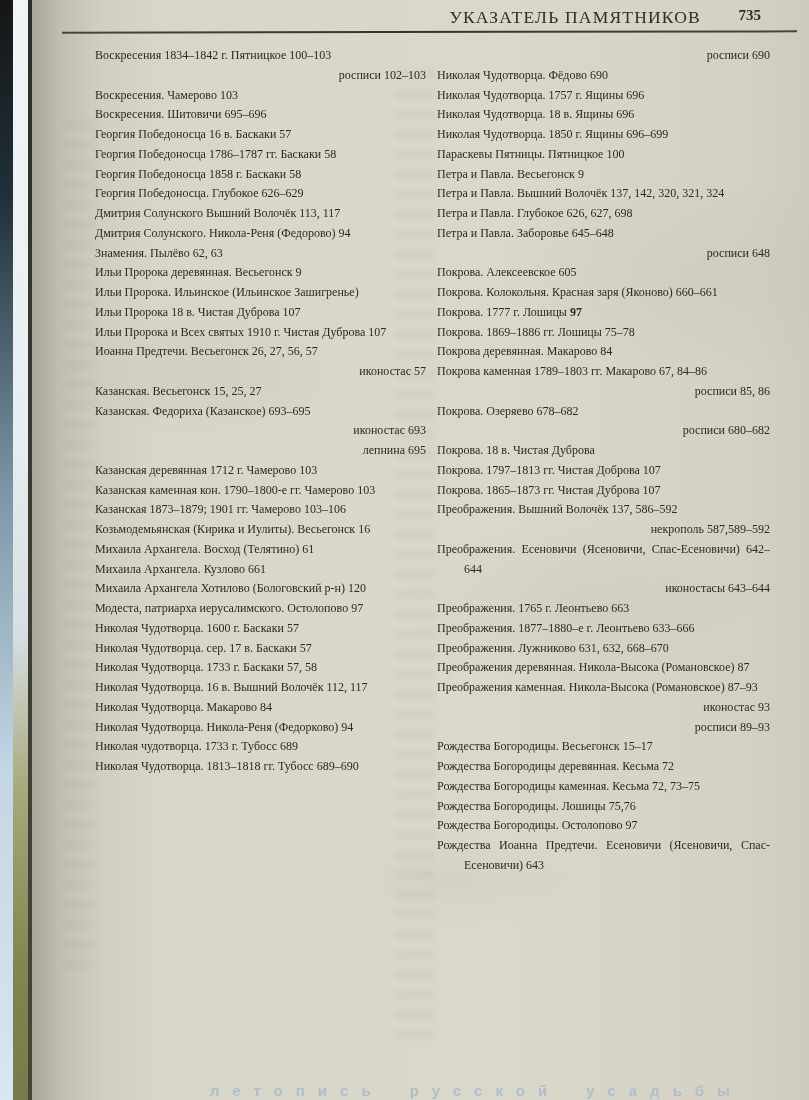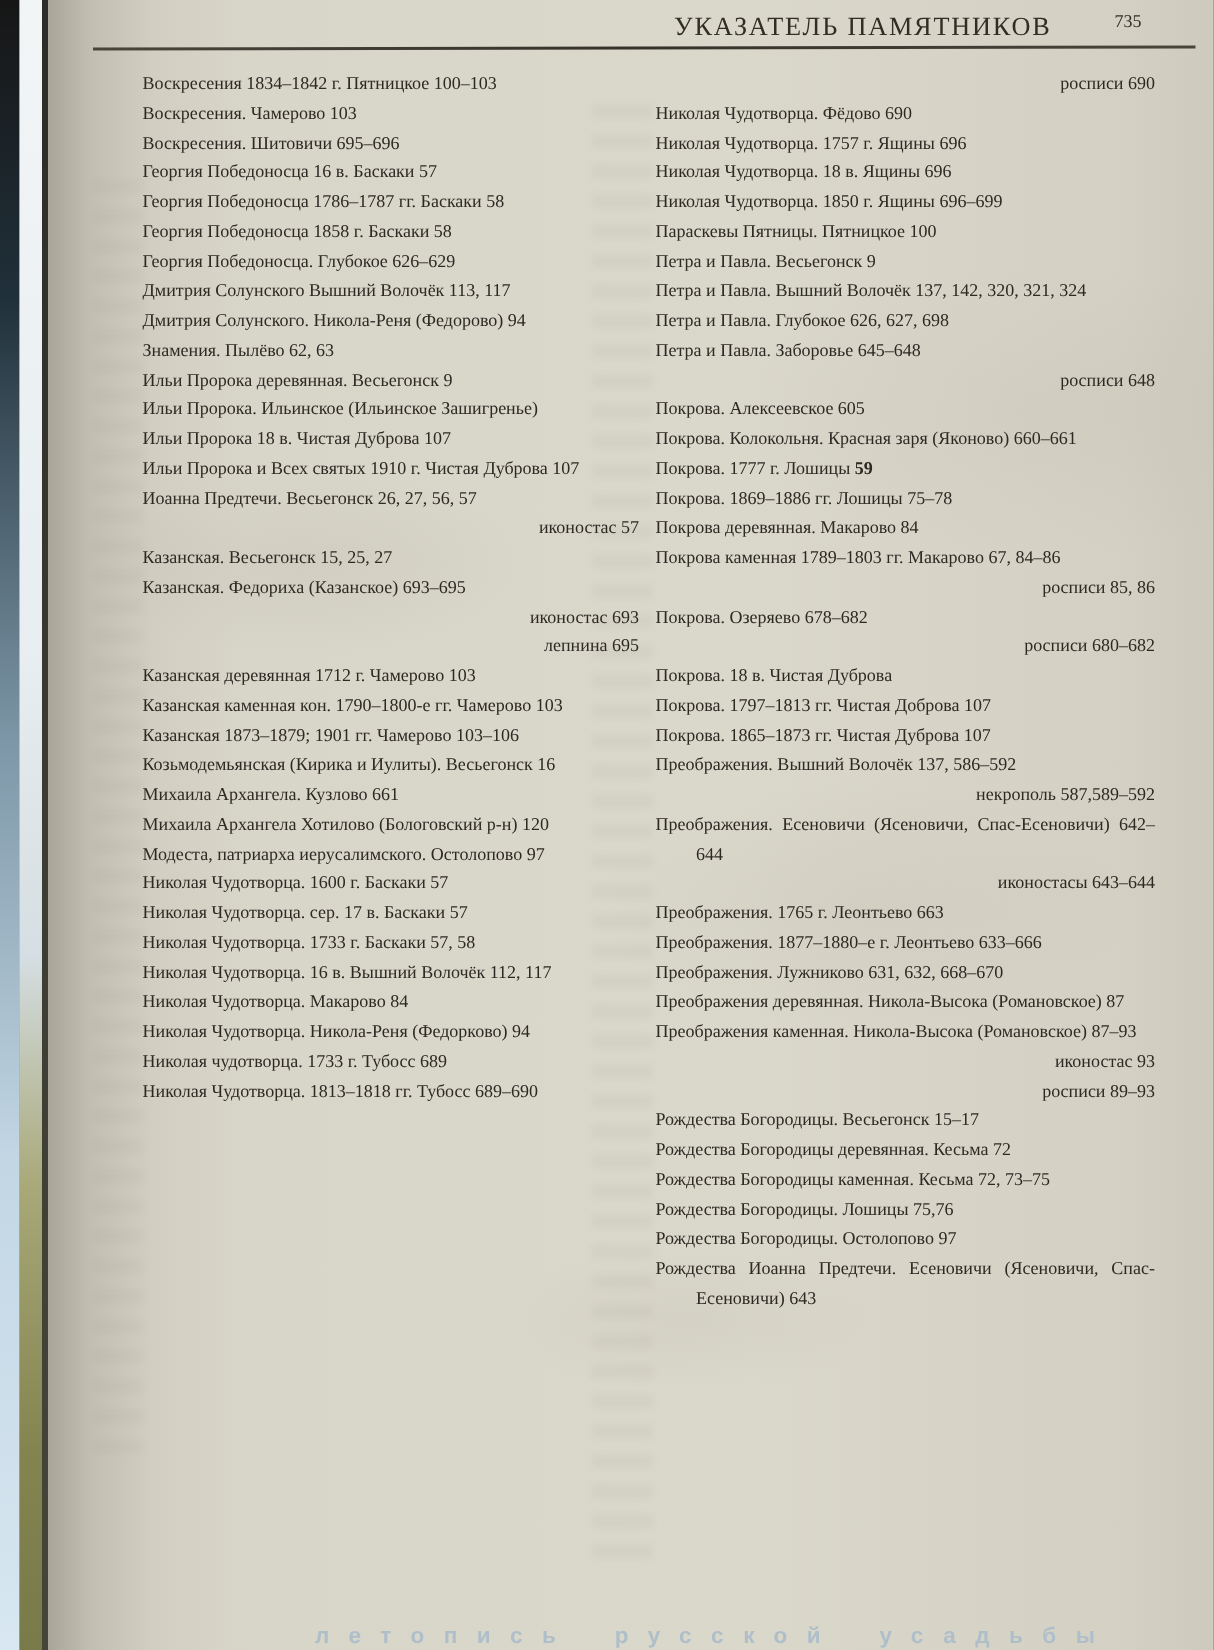--- a/index.html
+++ b/index.html
@@ -35,21 +35,21 @@
   }
   .bleed{position:absolute;pointer-events:none;filter:blur(2px);opacity:.55;
     background:repeating-linear-gradient(180deg, rgba(105,100,88,0.10) 0 9px, rgba(0,0,0,0) 9px 20px);}
   .bleed-gutter{left:363px;top:70px;width:40px;bottom:60px;}
   .bleed-margin{left:30px;top:120px;width:34px;bottom:120px;opacity:.4;}
 
   
   .running-head{position:absolute;top:7px;left:0;right:0;height:24px;}
   .head-title{position:absolute;right:108px;top:0;
     font-size:17.5px;letter-spacing:1.2px;color:#322d25;white-space:nowrap;}
-  .page-num{position:absolute;right:48px;top:0;font-size:12px;color:#322d25;}
+  .page-num{position:absolute;right:48px;top:0;font-size:15px;color:#322d25;font-weight:bold;}
   .rule{position:absolute;top:31px;left:30px;right:12px;height:2px;
     background:linear-gradient(90deg,#4a453b,#36322a 50%,#4a453b);transform:rotate(-0.1deg);}
 
   
   .col{position:absolute;top:46px;font-size:12px;line-height:19.75px;
     text-align:justify;color:var(--ink,#2d2923);}
   .col-left{left:63px;width:331px;}
   .col-right{left:405px;width:333px;}
   .entry{padding-left:27px;text-indent:-27px;}
   .entry.sub{text-indent:0;text-align:right;}
@@ -75,20 +75,21 @@
     <div class="bleed bleed-margin"></div>
 
     <header class="running-head">
       <div class="head-title">УКАЗАТЕЛЬ ПАМЯТНИКОВ</div>
       <div class="page-num">735</div>
     </header>
     <div class="rule"></div>
 
     <div class="col col-left">
         <div class="entry main">Воскресения 1834–1842 г. Пятницкое 100–103</div>
+        <div class="entry sub">росписи 102–103</div>
         <div class="entry main">Воскресения. Чамерово 103</div>
         <div class="entry main">Воскресения. Шитовичи 695–696</div>
         <div class="entry main">Георгия Победоносца 16 в. Баскаки 57</div>
         <div class="entry main">Георгия Победоносца 1786–1787 гг. Баскаки 58</div>
         <div class="entry main">Георгия Победоносца 1858 г. Баскаки 58</div>
         <div class="entry main">Георгия Победоносца. Глубокое 626–629</div>
         <div class="entry main">Дмитрия Солунского Вышний Волочёк 113, 117</div>
         <div class="entry main">Дмитрия Солунского. Никола-Реня (Федорово) 94</div>
         <div class="entry main">Знамения. Пылёво 62, 63</div>
         <div class="entry main">Ильи Пророка деревянная. Весьегонск 9</div>
@@ -98,20 +99,21 @@
         <div class="entry main">Иоанна Предтечи. Весьегонск 26, 27, 56, 57</div>
         <div class="entry sub">иконостас 57</div>
         <div class="entry main">Казанская. Весьегонск 15, 25, 27</div>
         <div class="entry main">Казанская. Федориха (Казанское) 693–695</div>
         <div class="entry sub">иконостас 693</div>
         <div class="entry sub">лепнина 695</div>
         <div class="entry main">Казанская деревянная 1712 г. Чамерово 103</div>
         <div class="entry main">Казанская каменная кон. 1790–1800-е гг. Чамерово 103</div>
         <div class="entry main">Казанская 1873–1879; 1901 гг. Чамерово 103–106</div>
         <div class="entry main">Козьмодемьянская (Кирика и Иулиты). Весьегонск 16</div>
+        <div class="entry main">Михаила Архангела. Восход (Телятино) 61</div>
         <div class="entry main">Михаила Архангела. Кузлово 661</div>
         <div class="entry main">Михаила Архангела Хотилово (Бологовский р-н) 120</div>
         <div class="entry main">Модеста, патриарха иерусалимского. Остолопово 97</div>
         <div class="entry main">Николая Чудотворца. 1600 г. Баскаки 57</div>
         <div class="entry main">Николая Чудотворца. сер. 17 в. Баскаки 57</div>
         <div class="entry main">Николая Чудотворца. 1733 г. Баскаки 57, 58</div>
         <div class="entry main">Николая Чудотворца. 16 в. Вышний Волочёк 112, 117</div>
         <div class="entry main">Николая Чудотворца. Макарово 84</div>
         <div class="entry main">Николая Чудотворца. Никола-Реня (Федорково) 94</div>
         <div class="entry main">Николая чудотворца. 1733 г. Тубосс 689</div>
@@ -124,21 +126,21 @@
         <div class="entry main">Николая Чудотворца. 18 в. Ящины 696</div>
         <div class="entry main">Николая Чудотворца. 1850 г. Ящины 696–699</div>
         <div class="entry main">Параскевы Пятницы. Пятницкое 100</div>
         <div class="entry main">Петра и Павла. Весьегонск 9</div>
         <div class="entry main">Петра и Павла. Вышний Волочёк 137, 142, 320, 321, 324</div>
         <div class="entry main">Петра и Павла. Глубокое 626, 627, 698</div>
         <div class="entry main">Петра и Павла. Заборовье 645–648</div>
         <div class="entry sub">росписи 648</div>
         <div class="entry main">Покрова. Алексеевское 605</div>
         <div class="entry main">Покрова. Колокольня. Красная заря (Яконово) 660–661</div>
-        <div class="entry main">Покрова. 1777 г. Лошицы <b>59</b></div>
+        <div class="entry main">Покрова. 1777 г. Лошицы <b>97</b></div>
         <div class="entry main">Покрова. 1869–1886 гг. Лошицы 75–78</div>
         <div class="entry main">Покрова деревянная. Макарово 84</div>
         <div class="entry main">Покрова каменная 1789–1803 гг. Макарово 67, 84–86</div>
         <div class="entry sub">росписи 85, 86</div>
         <div class="entry main">Покрова. Озеряево 678–682</div>
         <div class="entry sub">росписи 680–682</div>
         <div class="entry main">Покрова. 18 в. Чистая Дуброва</div>
         <div class="entry main">Покрова. 1797–1813 гг. Чистая Доброва 107</div>
         <div class="entry main">Покрова. 1865–1873 гг. Чистая Дуброва 107</div>
         <div class="entry main">Преображения. Вышний Волочёк 137, 586–592</div>

